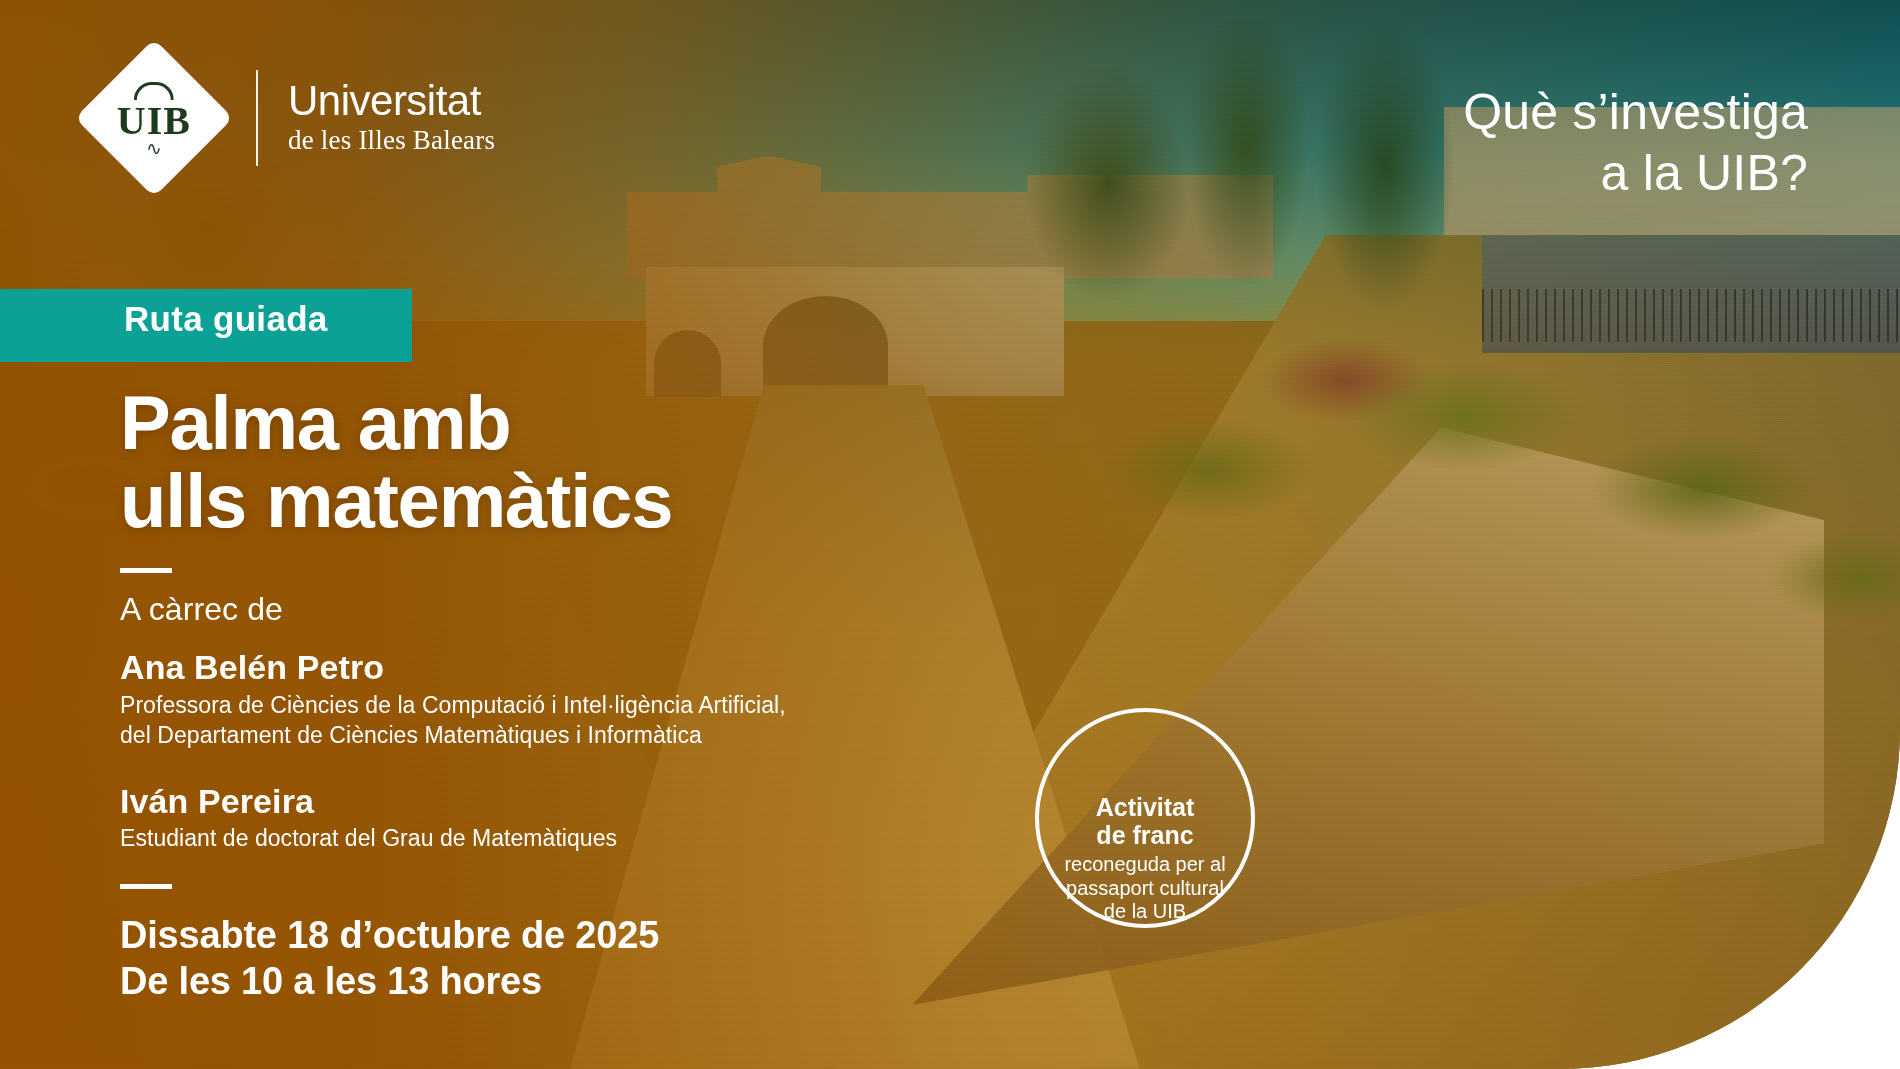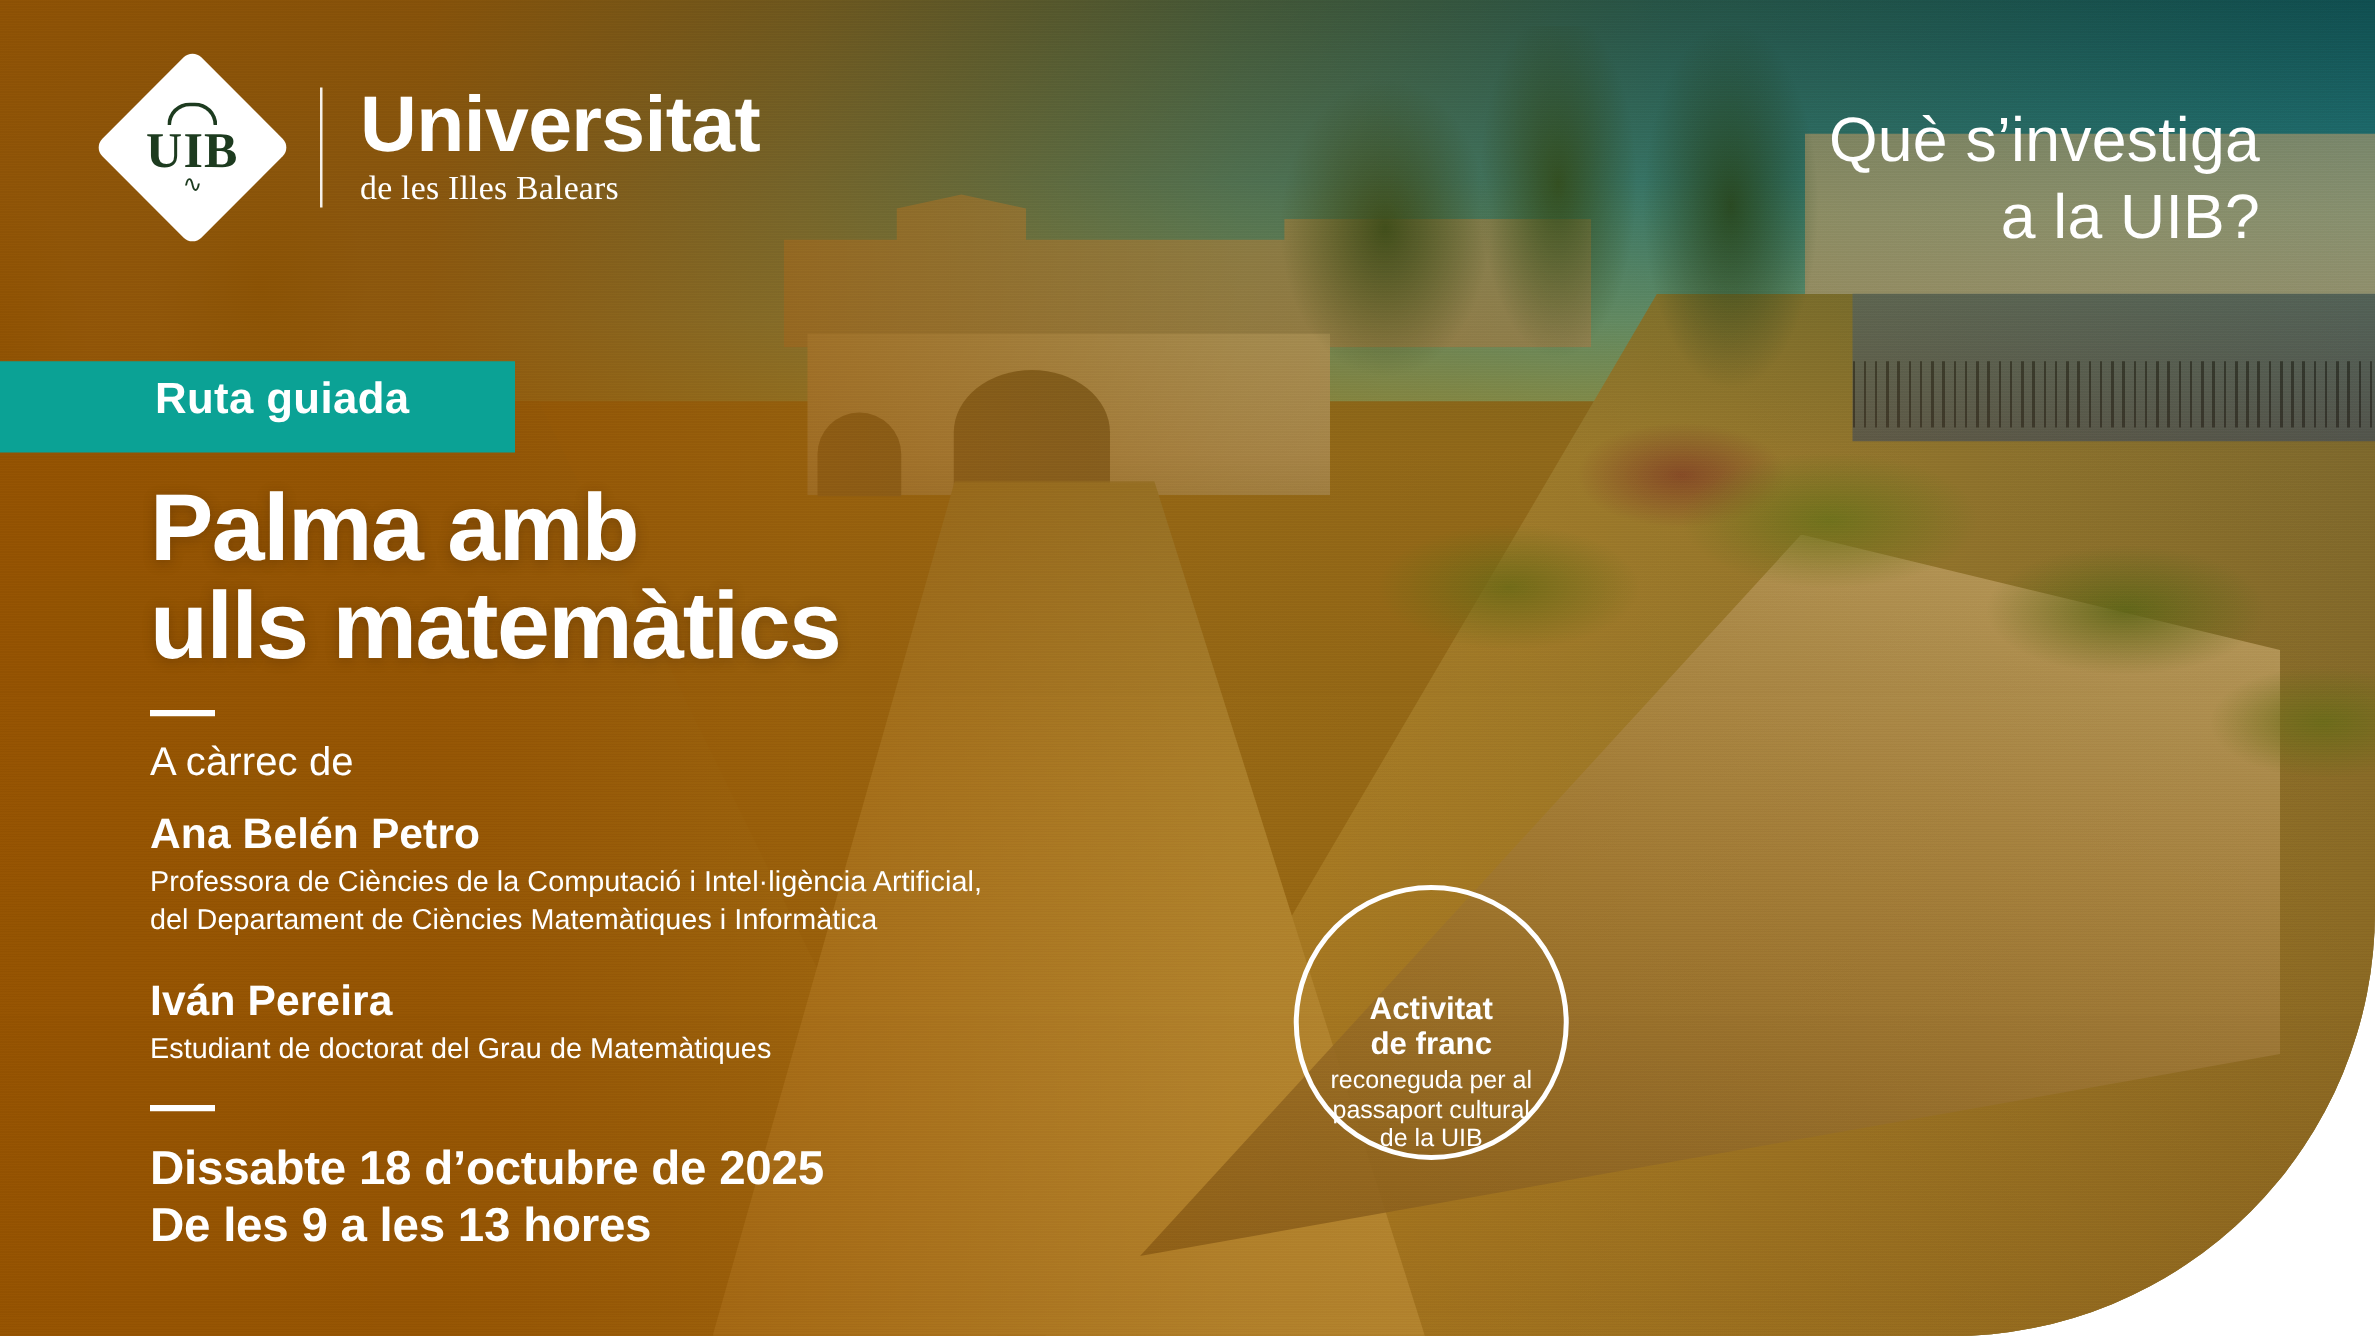--- a/index.html
+++ b/index.html
@@ -140,21 +140,21 @@
     font-family:"Liberation Serif",serif;font-weight:700;
     font-size:40px;color:#1d3b1f;letter-spacing:1px;
   }
   .uib-arc{display:block;width:34px;height:15px;margin:0 auto 1px;
     border:3px solid #1d3b1f;border-bottom:none;border-radius:22px 22px 0 0;}
   .uib-wave{display:block;margin:2px auto 0;font-size:19px;color:#1d3b1f;
     font-family:"Liberation Serif",serif;line-height:.6;}
   .divider-rule{width:2px;height:96px;background:rgba(255,255,255,.92);margin:0 30px 0 46px;}
   .wordmark{color:#fff;}
   .wordmark .line1{
-    font-size:63px;font-weight:700;line-height:1.0;letter-spacing:-.5px;
+    font-size:42px;font-weight:400;line-height:1.0;letter-spacing:-.5px;
   }
   .wordmark .line2{
     font-family:"Liberation Serif",serif;
     font-size:27px;line-height:1.2;letter-spacing:.2px;margin-top:2px;
   }
 
   
   .tagline{
     position:absolute;right:92px;top:82px;
     text-align:right;color:#fff;
@@ -281,21 +281,21 @@
         <div class="role">
           <div>Estudiant de doctorat del Grau de Matemàtiques</div>
         </div>
       </div>
     </div>
 
     <div class="rule rule-b"></div>
 
     <div class="dates">
       <div>Dissabte 18 d’octubre de 2025</div>
-      <div>De les 9 a les 13 hores</div>
+      <div>De les 10 a les 13 hores</div>
     </div>
 
     <div class="stamp">
       <div class="stamp-strong">
         <div>Activitat</div>
         <div>de franc</div>
       </div>
       <div class="stamp-sub">
         <div>reconeguda per al</div>
         <div>passaport cultural</div>

